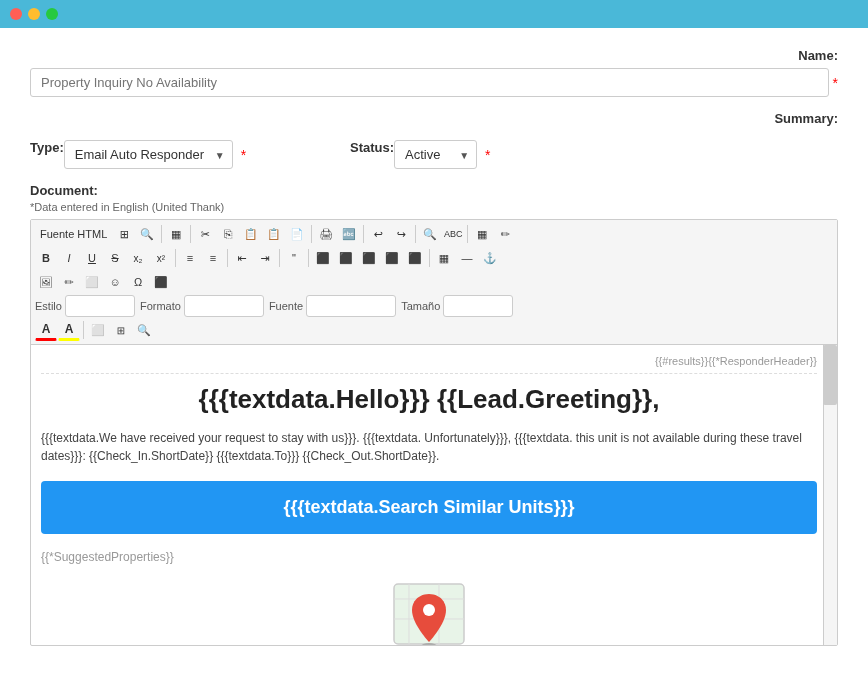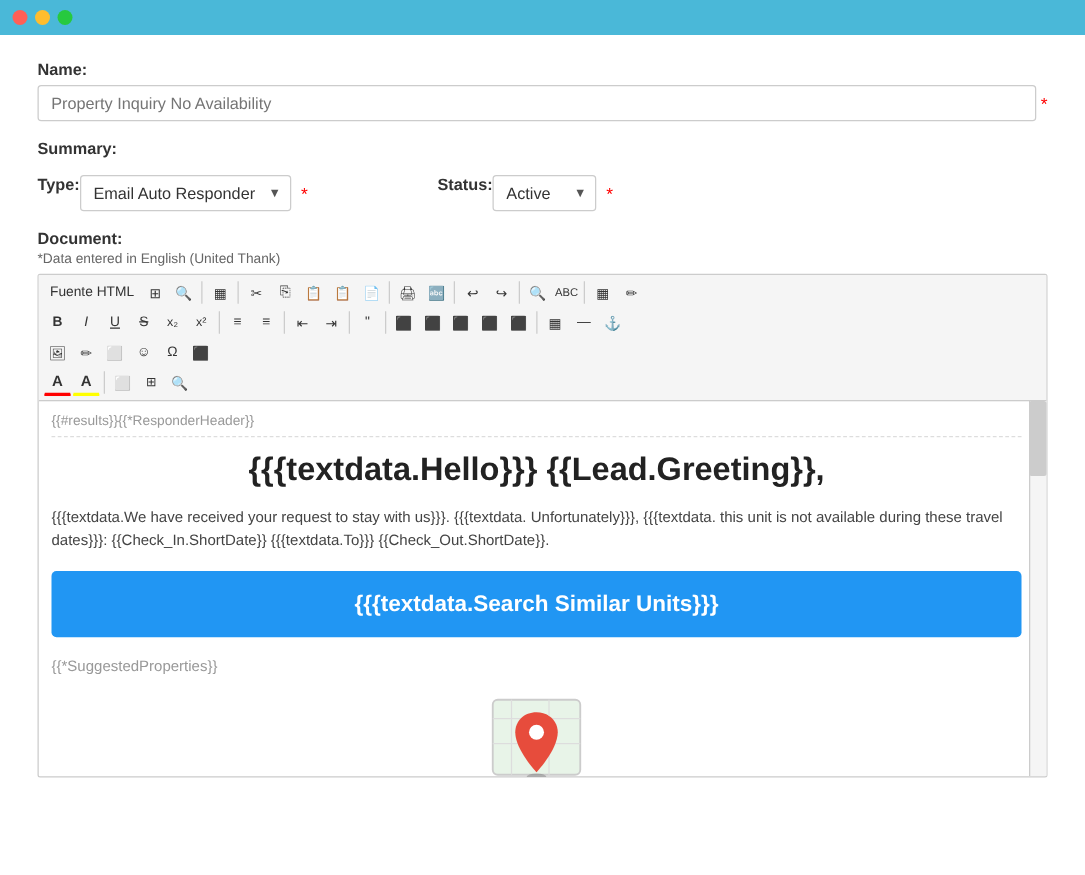--- a/index.html
+++ b/index.html
@@ -41,20 +41,21 @@
     .form-group {
       margin-bottom: 14px;
     }
 
     .form-label {
       display: block;
       font-weight: bold;
       font-size: 13px;
       margin-bottom: 5px;
       color: #333;
+      text-align: right;
     }
 
     input[type="text"], textarea {
       width: 100%;
       padding: 6px 10px;
       border: 1px solid #ccc;
       border-radius: 3px;
       font-size: 13px;
       color: #888;
     }
@@ -205,21 +206,21 @@
       border-radius: 2px;
     }
 
     .editor-inner {
       padding: 10px 20px 10px 10px;
       font-size: 13px;
       color: #333;
     }
 
     .responder-header {
-      text-align: left;
+      text-align: right;
       font-size: 11px;
       color: #999;
       margin-bottom: 10px;
       border-bottom: 1px dashed #ddd;
       padding-bottom: 6px;
     }
 
     .greeting-line {
       text-align: center;
       font-size: 26px;
@@ -398,20 +399,30 @@
 
         <div class="toolbar-row">
           <button class="tb-btn">🖼</button>
           <button class="tb-btn">✏</button>
           <button class="tb-btn">⬜</button>
           <button class="tb-btn">☺</button>
           <button class="tb-btn">Ω</button>
           <button class="tb-btn">⬛</button>
         </div>
 
+        <div class="toolbar-row" style="align-items:center;">
+          <span class="tb-label">Estilo</span>
+          <select class="tb-select" style="width:70px;"><option></option></select>
+          <span class="tb-label" style="margin-left:4px;">Formato</span>
+          <select class="tb-select" style="width:80px;"><option></option></select>
+          <span class="tb-label" style="margin-left:4px;">Fuente</span>
+          <select class="tb-select" style="width:90px;"><option></option></select>
+          <span class="tb-label" style="margin-left:4px;">Tamaño</span>
+          <select class="tb-select" style="width:70px;"><option></option></select>
+        </div>
 
         <div class="toolbar-row">
           <button class="tb-btn" style="font-weight:bold;color:#333;border-bottom:3px solid #f00;font-size:12px;">A</button>
           <button class="tb-btn" style="font-weight:bold;color:#333;border-bottom:3px solid #ff0;font-size:12px;">A</button>
           <div class="tb-separator"></div>
           <button class="tb-btn">⬜</button>
           <button class="tb-btn" style="font-size:10px;">⊞</button>
           <button class="tb-btn">🔍</button>
         </div>
       </div>

